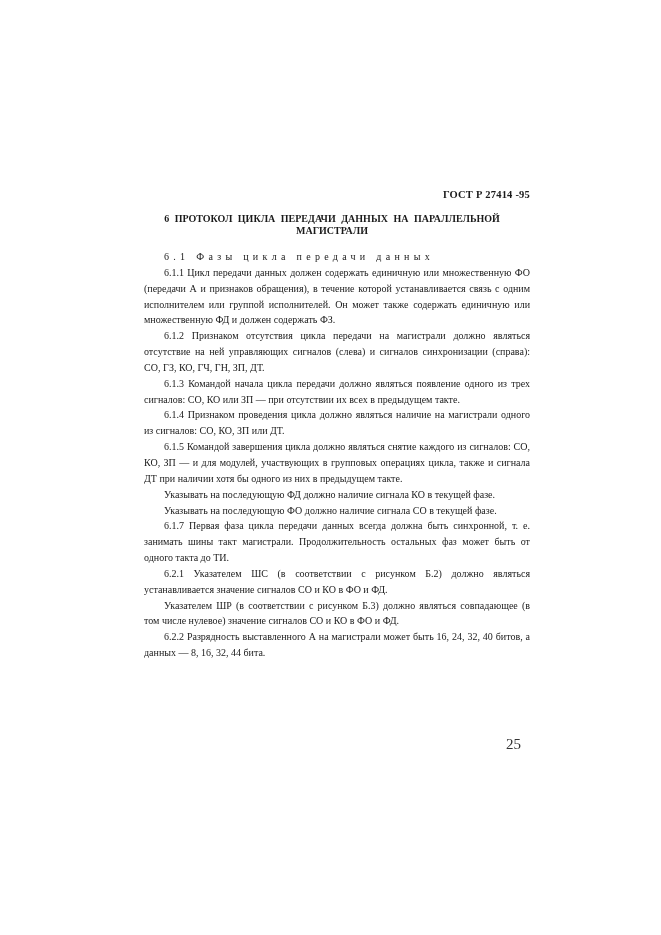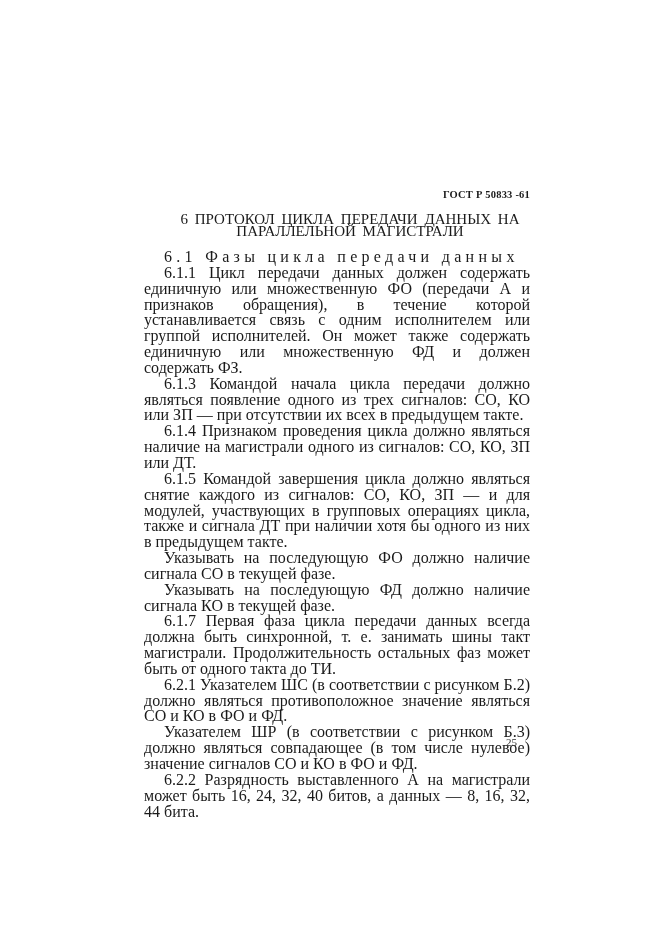--- a/index.html
+++ b/index.html
@@ -25,74 +25,75 @@
       position: absolute;
       top: 189px;
       right: 131px;
       font-size: 10.5px;
       font-weight: bold;
       letter-spacing: 0.2px;
     }
     .section-title {
       position: absolute;
       top: 213px;
-      left: 160px;
+      left: 142px;
       width: 380px;
       text-align: center;
-      font-size: 15px;
-      font-weight: normal;
+      font-size: 10px;
+      font-weight: bold;
       line-height: 12px;
       word-spacing: 3px;
     }
     .body-text {
       position: absolute;
       top: 249px;
       left: 144px;
       width: 386px;
-      font-size: 16px;
+      font-size: 10px;
       line-height: 15.85px;
       text-align: justify;
     }
     .body-text p {
       margin: 0;
       text-indent: 20px;
       text-align: justify;
     }
     .body-text p.spaced {
       letter-spacing: 4.3px;
     }
     .body-text p.spaced-wide {
       letter-spacing: 5.1px;
       text-align: justify;
       text-align-last: left;
     }
     .page-number {
       position: absolute;
       top: 736px;
       left: 506px;
-      font-size: 11px;
+      font-size: 15px;
       color: #333;
     }
   </style>
 </head>
 <body>
 
 <div class="page">
-  <div class="header-code">ГОСТ Р 50833 -61</div>
+  <div class="header-code">ГОСТ Р 27414 -95</div>
 
   <div class="section-title">6 ПРОТОКОЛ ЦИКЛА ПЕРЕДАЧИ ДАННЫХ НА ПАРАЛЛЕЛЬНОЙ МАГИСТРАЛИ</div>
 
   <div class="body-text">
     <p class="spaced">6.1 Фазы цикла передачи данных</p>
     <p>6.1.1 Цикл передачи данных должен содержать единичную или множественную ФО (передачи А и признаков обращения), в течение которой устанавливается связь с одним исполнителем или группой исполнителей. Он может также содержать единичную или множественную ФД и должен содержать ФЗ.</p>
+    <p>6.1.2 Признаком отсутствия цикла передачи на магистрали должно являться отсутствие на ней управляющих сигналов (слева) и сигналов синхронизации (справа): СО, ГЗ, КО, ГЧ, ГН, ЗП, ДТ.</p>
     <p>6.1.3 Командой начала цикла передачи должно являться появление одного из трех сигналов: СО, КО или ЗП — при отсутствии их всех в предыдущем такте.</p>
     <p>6.1.4 Признаком проведения цикла должно являться наличие на магистрали одного из сигналов: СО, КО, ЗП или ДТ.</p>
     <p>6.1.5 Командой завершения цикла должно являться снятие каждого из сигналов: СО, КО, ЗП — и для модулей, участвующих в групповых операциях цикла, также и сигнала ДТ при наличии хотя бы одного из них в предыдущем такте.</p>
+    <p>Указывать на последующую ФД должно наличие сигнала КО в текущей фазе.</p>
     <p>Указывать на последующую ФО должно наличие сигнала СО в текущей фазе.</p>
-    <p>Указывать на последующую ФД должно наличие сигнала КО в текущей фазе.</p>
     <p>6.1.7 Первая фаза цикла передачи данных всегда должна быть синхронной, т. е. занимать шины такт магистрали. Продолжительность остальных фаз может быть от одного такта до ТИ.</p>
-    <p>6.2.1 Указателем ШС (в соответствии с рисунком Б.2) должно являться противоположное значение являться СО и КО в ФО и ФД.</p>
+    <p>6.2.1 Указателем ШС (в соответствии с рисунком Б.2) должно являться устанавливается значение сигналов СО и КО в ФО и ФД.</p>
     <p>Указателем ШР (в соответствии с рисунком Б.3) должно являться совпадающее (в том числе нулевое) значение сигналов СО и КО в ФО и ФД.</p>
     <p>6.2.2 Разрядность выставленного А на магистрали может быть 16, 24, 32, 40 битов, а данных — 8, 16, 32, 44 бита.</p>
   </div>
 
   <div class="page-number">25</div>
 </div>
 
 </body></html>

